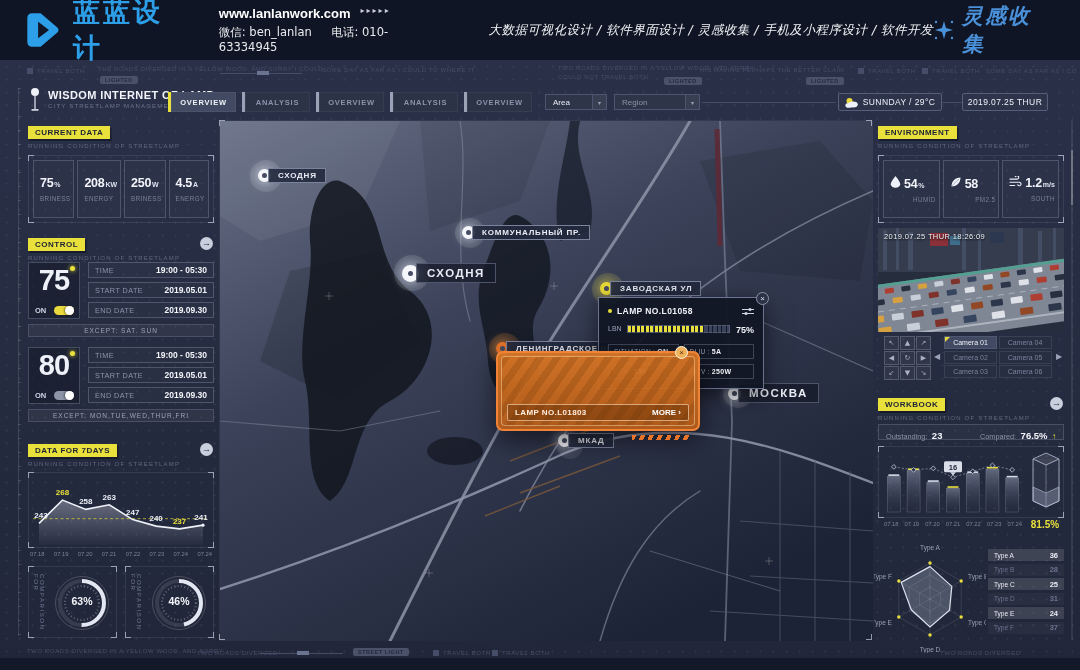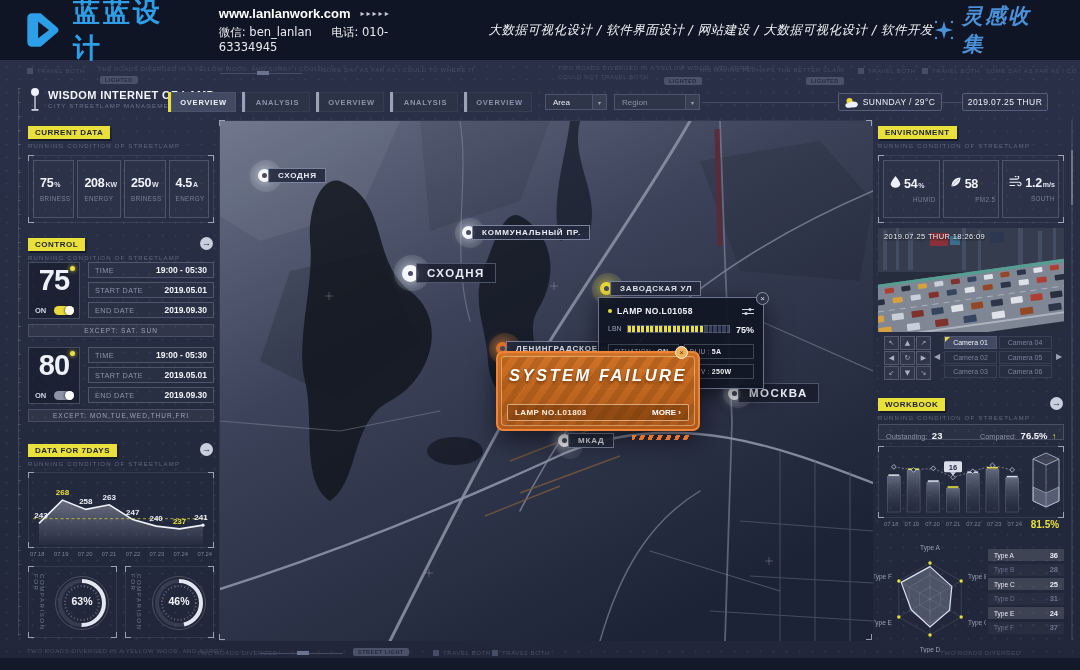--- a/index.html
+++ b/index.html
@@ -4,21 +4,21 @@
 <style>
   *{box-sizing:border-box;margin:0;padding:0}
   html,body{width:1080px;height:670px;overflow:hidden}
   body{position:relative;background:#262c41;font-family:"Liberation Sans","DejaVu Sans",sans-serif;color:#e8ebf4}
 
   
   .banner{position:absolute;left:0;top:0;width:1080px;height:60px;background:#0f1524;display:flex;align-items:center;z-index:6}
   .logo{display:flex;align-items:center;margin-left:24px}
   .logo-text{font-size:27px;font-weight:bold;color:#2d9fe8;letter-spacing:3px;margin-left:9px;font-family:"DejaVu Sans",sans-serif}
   .banner-contact{margin-left:26px}
-  .site-row{color:#fff;font-weight:bold;font-size:13px;display:flex;align-items:center}
+  .site-row{color:#fff;font-weight:bold;font-size:13px;display:flex;}
   .arrows{color:#c9ced9;font-size:8px;margin-left:10px;letter-spacing:2px}
   .contact-row{color:#e9eaee;font-size:11.5px;margin-top:4px;font-family:"DejaVu Sans",sans-serif}
   .contact-row span+span{margin-left:16px}
   .services{margin-left:42px;font-style:italic;font-size:12.5px;color:#f0f2f5;letter-spacing:.5px;font-family:"DejaVu Sans",sans-serif;white-space:nowrap}
   .collect{margin-left:auto;margin-right:26px;display:flex;align-items:center;color:#4a90d9;font-size:21px;font-weight:bold;font-style:italic;font-family:"DejaVu Sans",sans-serif;letter-spacing:2px}
   .collect svg{margin-right:7px}
 
   
   .dash{position:absolute;left:0;top:60px;width:1080px;height:598px;background:linear-gradient(#2a3048,#212739);z-index:0}
   .dash::after{content:"";position:absolute;inset:0;background-image:radial-gradient(rgba(205,215,240,.06) 1px,transparent 1.3px);background-size:13px 13px}
@@ -161,21 +161,21 @@
   <div class="banner-contact">
     <div class="site-row">
       <span>www.lanlanwork.com</span>
       <span class="arrows">▸▸▸▸▸</span>
     </div>
     <div class="contact-row">
       <span>微信: ben_lanlan</span>
       <span>电话: 010-63334945</span>
     </div>
   </div>
-  <div class="services">大数据可视化设计  /  软件界面设计  /  网站建设  /  大数据可视化设计  /  软件开发</div>
+  <div class="services">大数据可视化设计  /  软件界面设计  /  灵感收集  /  手机及小程序设计  /  软件开发</div>
   <div class="collect">
     <svg width="22" height="22" viewBox="0 0 22 22">
       <path d="M11,2 L13,9 L20,11 L13,13 L11,20 L9,13 L2,11 L9,9 Z" fill="#4a90d9"></path>
       <circle cx="3" cy="3" r="1.2" fill="#4a90d9"></circle>
         <circle cx="19" cy="3" r="1.2" fill="#4a90d9"></circle>
       <circle cx="3" cy="19" r="1.2" fill="#4a90d9"></circle>
         <circle cx="19" cy="19" r="1.2" fill="#4a90d9"></circle>
     </svg>
     <span>灵感收集</span>
   </div>
@@ -536,21 +536,20 @@
     <div class="popup-fields">
       <div class="pfield"><span>SITUATION</span> : <b>ON</b></div>
       <div class="pfield"><span>DLIU</span> : <b>5A</b></div>
       <div class="pfield"><span>DYA</span> : <b>15V</b></div>
       <div class="pfield"><span>GLIV</span> : <b>250W</b></div>
     </div>
   </div>
 
   <div class="alert">
     <div class="alert-close">×</div>
-    <div class="alert-title">SYSTEM  FAILURE</div>
     <div class="alert-bottom">
       <span class="alert-lamp">LAMP NO.L01803</span>
       <span class="alert-more"><span>MORE</span> <span>›</span></span>
     </div>
     <div class="alert-hazard"></div>
   </div>
 <i class="ck tl"></i>
     <i class="ck tr"></i>
     <i class="ck bl"></i>
     <i class="ck br"></i>

